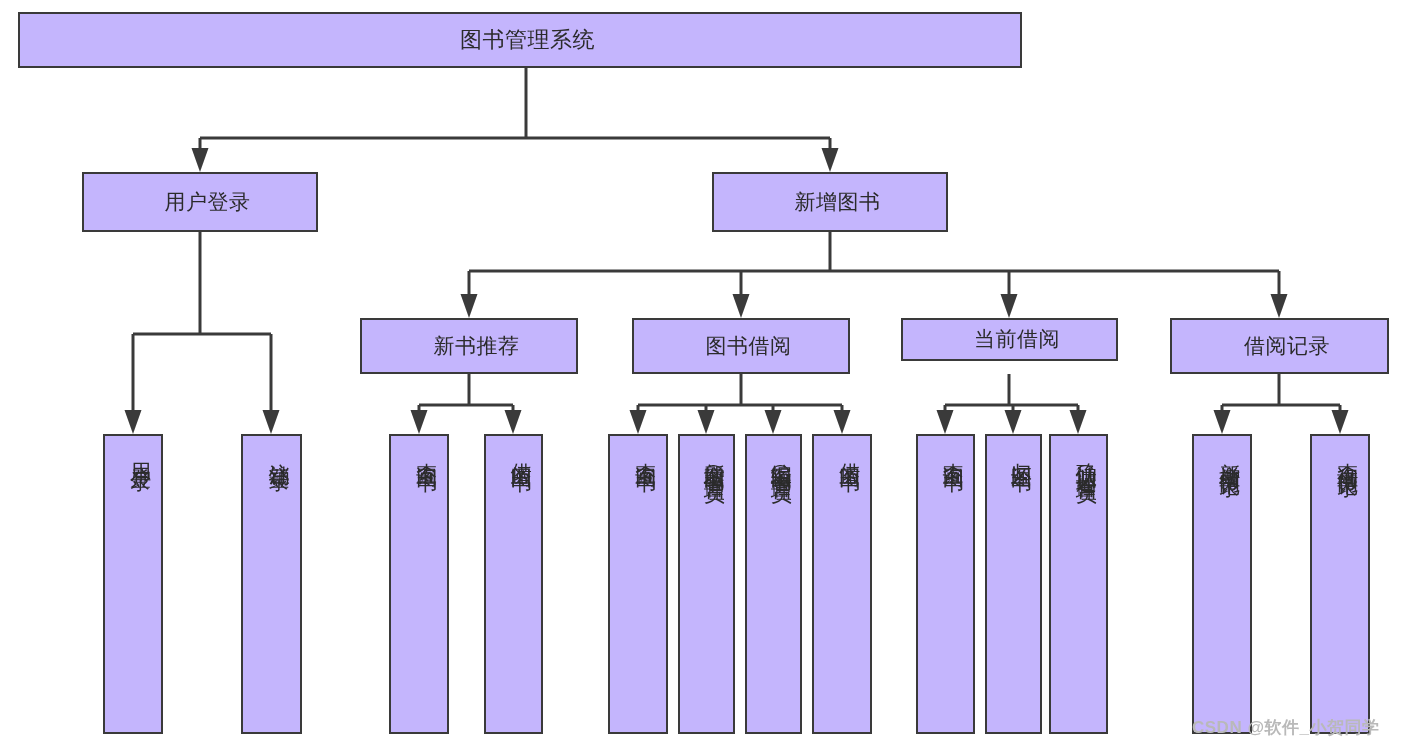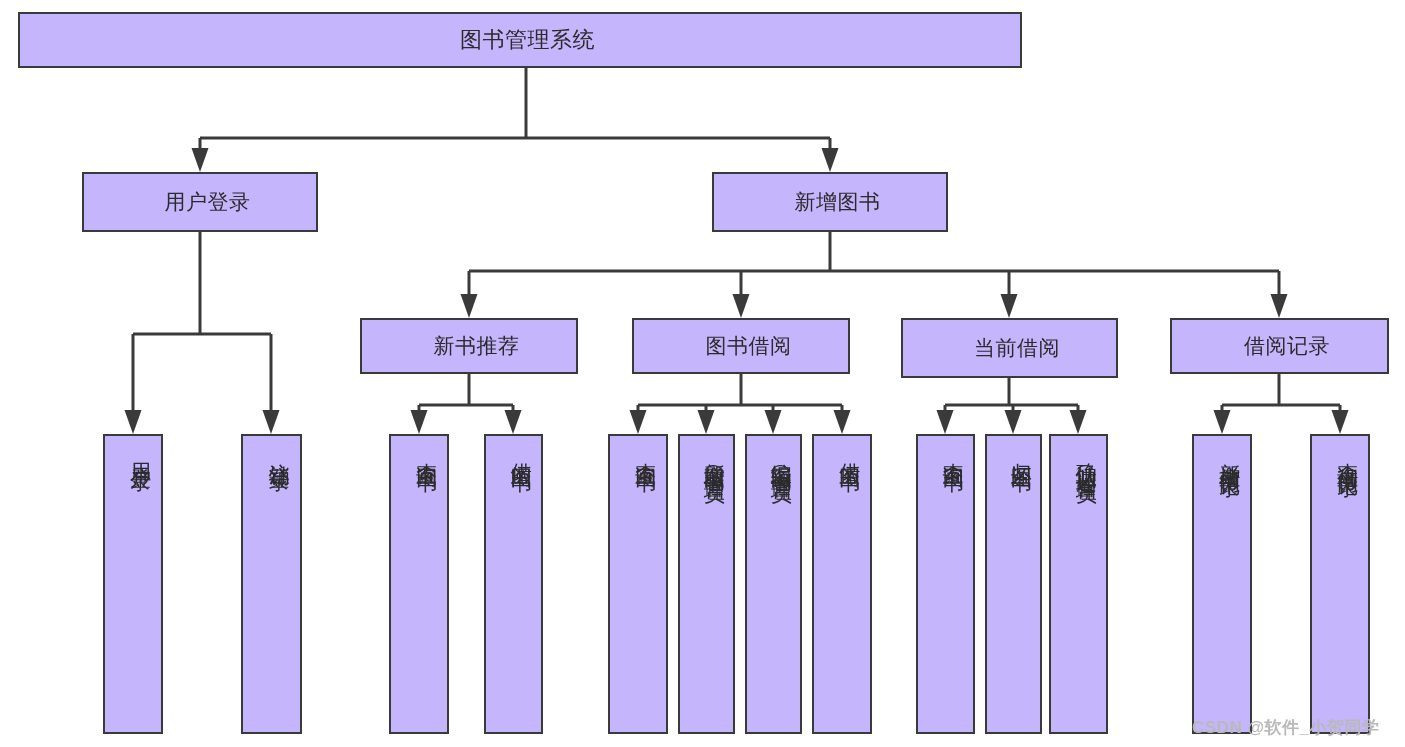--- a/index.html
+++ b/index.html
@@ -138,21 +138,21 @@
       </div>
       <div class="node lvl1" style="left: 712px; top: 172px; width: 236px; height: 60px;">
         <span class="lbl">新增图书</span>
       </div>
       <div class="node lvl2" style="left: 360px; top: 318px; width: 218px; height: 56px;">
         <span class="lbl">新书推荐</span>
       </div>
       <div class="node lvl2" style="left: 632px; top: 318px; width: 218px; height: 56px;">
         <span class="lbl">图书借阅</span>
       </div>
-      <div class="node lvl2" style="left: 901px; top: 318px; width: 217px; height: 60px;">
+      <div class="node lvl2" style="left: 901px; top: 318px; width: 217px; height: 43px;">
         <span class="lbl">当前借阅</span>
       </div>
       <div class="node lvl2" style="left: 1170px; top: 318px; width: 219px; height: 56px;">
         <span class="lbl">借阅记录</span>
       </div>
       <div class="node leaf" style="left: 103px; top: 434px; width: 60px; height: 300px;">
         <span class="lbl">用户登录</span>
       </div>
       <div class="node leaf" style="left: 241px; top: 434px; width: 61px; height: 300px;">
         <span class="lbl">注销登录</span>

